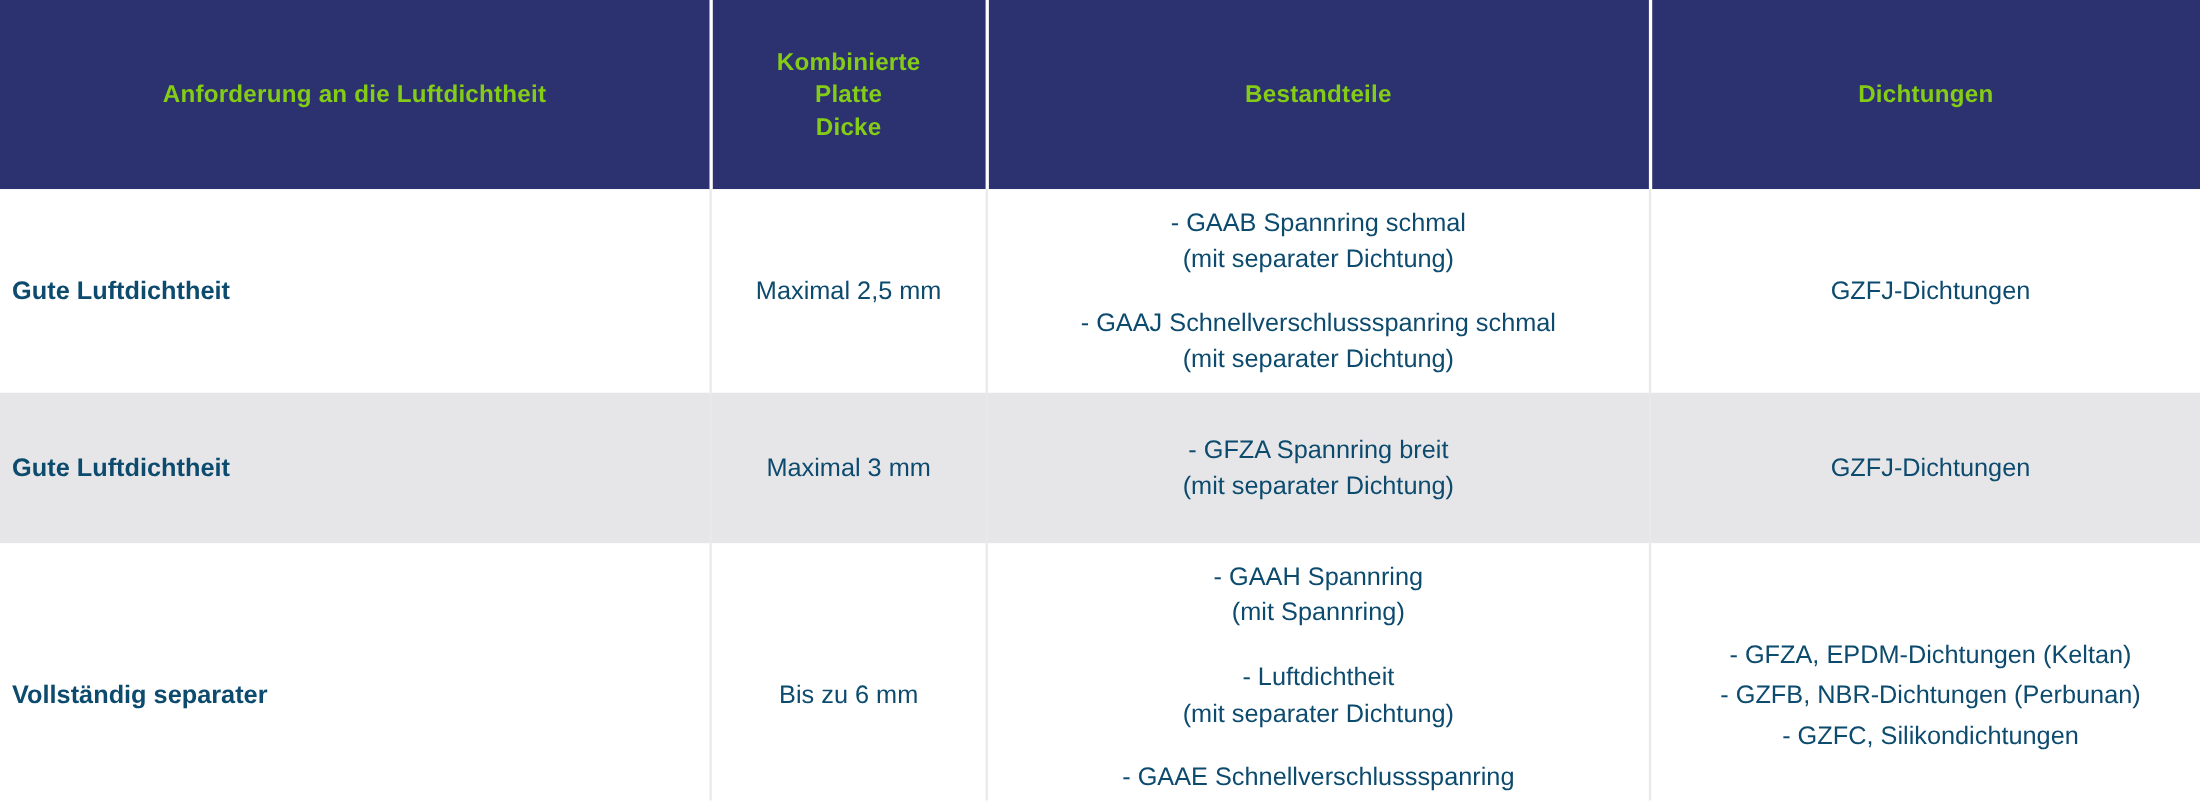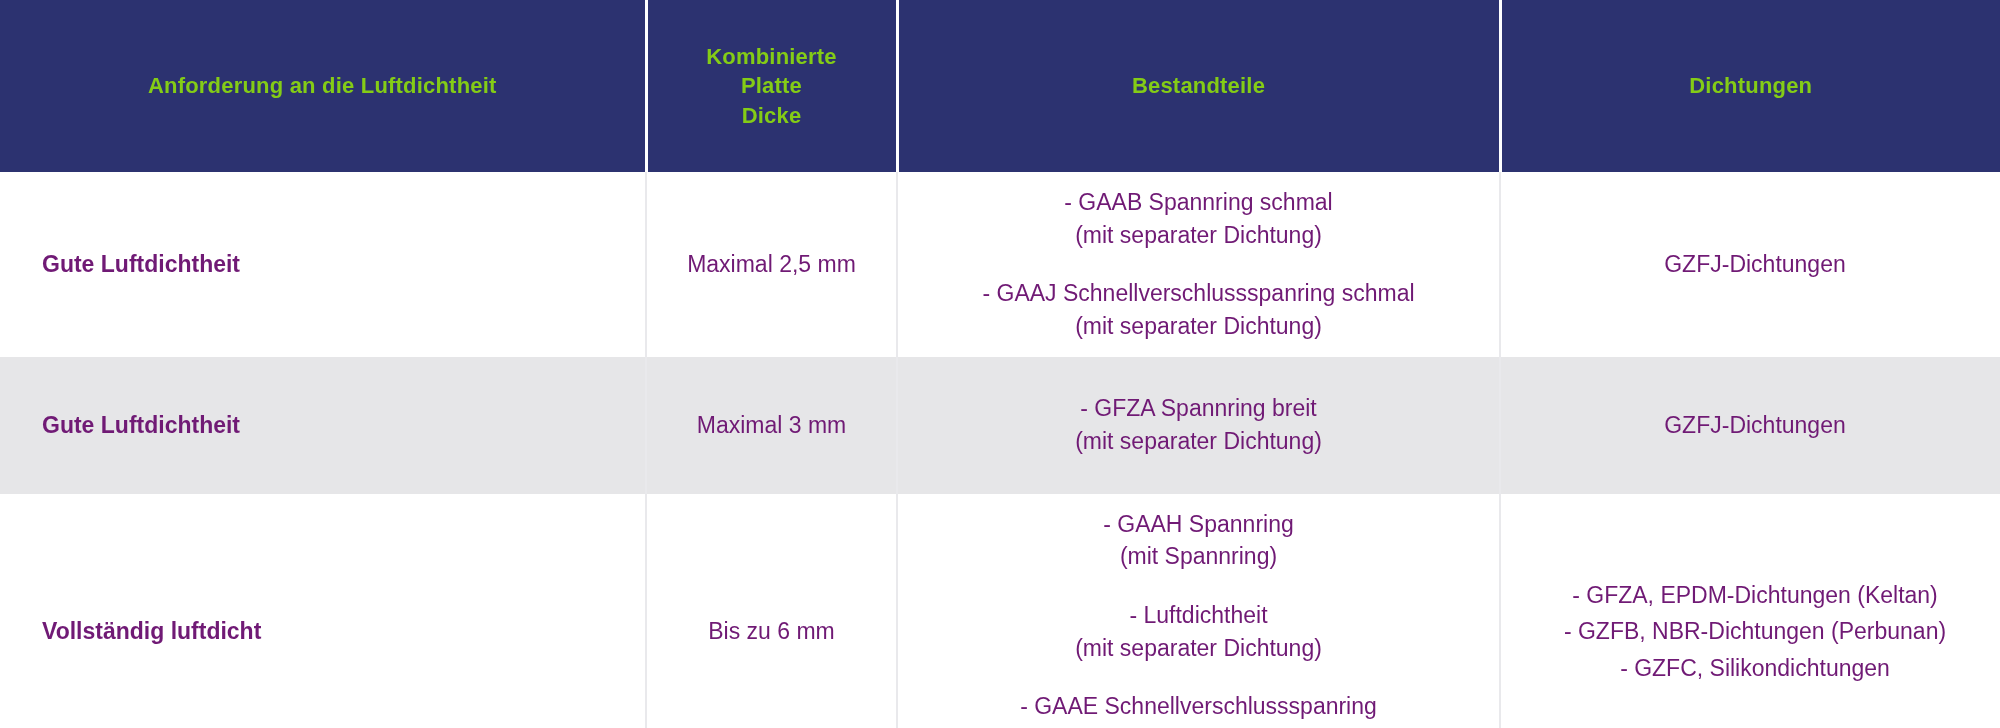--- a/index.html
+++ b/index.html
@@ -42,30 +42,30 @@
     padding: 0 14px;
     border-right: 3px solid #ffffff;
     line-height: 1.33;
   }
   thead th:last-child { border-right: none; margin-top: 16px; }
 
   tbody td {
     text-align: center;
     vertical-align: middle;
     font-size: 23px;
-    color: #701a75;
+    color: #0c4a6e;
     line-height: 1.42;
     padding: 14px 16px;
     border-right: 2px solid #e9e9ec;
   }
   tbody td:first-child {
     text-align: left;
     font-weight: bold;
     font-size: 23px;
-    padding-left: 42px;
+    padding-left: 11px;
   }
   tbody td:last-child { border-right: none; padding-left: 25px; }
 
   tbody tr.row-white { background: #ffffff; }
   tbody tr.row-gray  { background: #e6e6e8; }
 
   tbody tr.row-1 { height: 165px; }
   tbody tr.row-2 { height: 137px; }
   tbody tr.row-3 { height: 248px; }
 
@@ -145,21 +145,21 @@
         </td>
         <td>
           <div class="cell-block">
             <span class="cell-line">GZFJ-Dichtungen</span>
           </div>
         </td>
       </tr>
 
       <tr class="row-white row-3">
         <td>
-          <span>Vollständig luftdicht</span>
+          <span>Vollständig separater</span>
         </td>
         <td>
           <span>Bis zu 6 mm</span>
         </td>
         <td>
           <div class="cell-block">
             <span class="cell-line">- GAAH Spannring</span>
             <span class="cell-line">(mit Spannring)</span>
           </div>
           <div class="cell-block">

